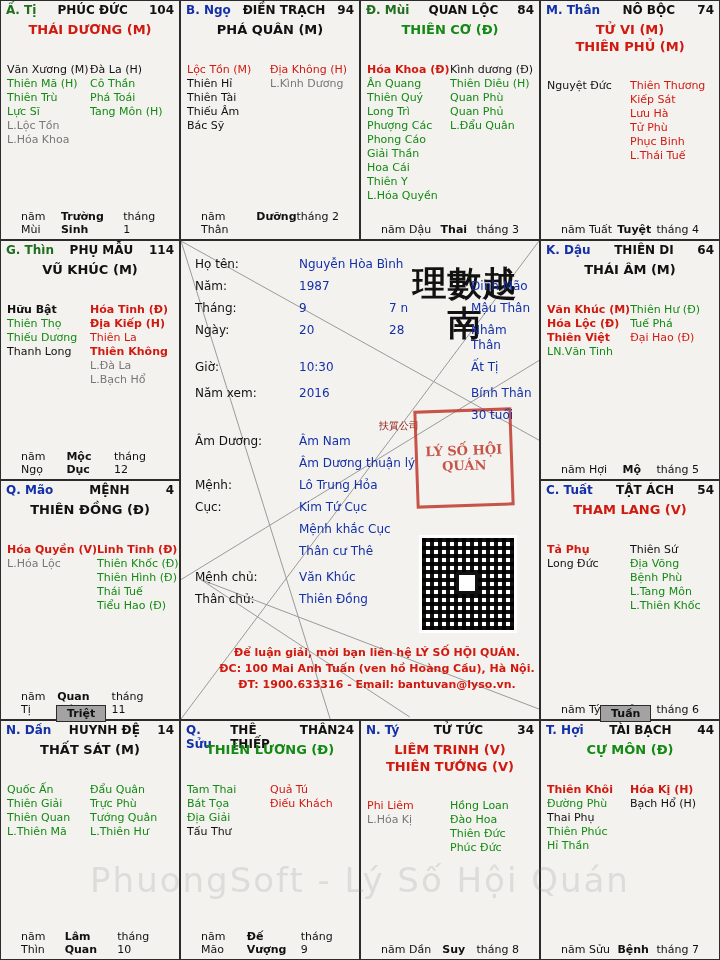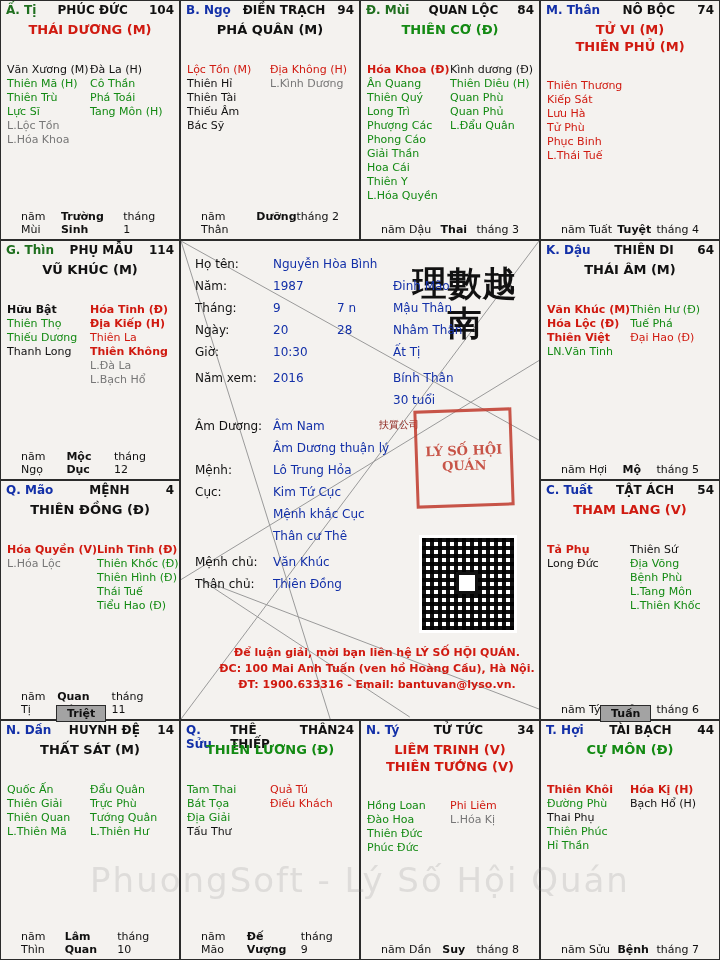--- a/index.html
+++ b/index.html
@@ -62,42 +62,42 @@
   .b{font-weight:bold;}
 
   
   .center{
     position:absolute;left:180px;top:240px;width:360px;height:480px;
     border:1px solid #2b2b2b;box-sizing:border-box;
     background:#f4f2ef;overflow:hidden;
   }
   .center .diag{position:absolute;left:0;top:0;width:100%;height:100%;}
   .info{position:absolute;left:14px;top:16px;width:340px;font-size:12px;color:#1330a8;}
-  .info .row{display:flex;margin-bottom:7px;line-height:15px;}
+  .info .row{display:flex;margin-bottom:7px;line-height:15px;gap:26px;}
   .info .lbl{width:78px;color:#111;flex:none;}
   .info .v1{width:64px;}
   .info .v2{width:56px;}
   .info .v3{flex:1;}
   .info .row.gap{margin-bottom:11px;}
   .bigcn{
     position:absolute;right:14px;top:22px;width:120px;text-align:center;
     font-family:"DejaVu Serif","Liberation Serif",serif;
     font-size:34px;line-height:40px;font-weight:bold;color:#111;
     letter-spacing:1px;
   }
   .seal{
     position:absolute;right:26px;top:168px;width:92px;height:92px;
     border:3px solid #c0392b;color:#c0392b;
     font-family:"DejaVu Serif","Liberation Serif",serif;
     font-size:13px;font-weight:bold;
     display:flex;align-items:center;justify-content:center;text-align:center;
     opacity:.85;transform:rotate(-2deg);
     line-height:15px;
   }
-  .sealtxt{position:absolute;right:120px;top:178px;color:#8a1c14;font-size:10px;line-height:13px;text-align:center;font-family:Liberation Mono, monospace;}
+  .sealtxt{position:absolute;right:120px;top:178px;color:#8a1c14;font-size:10px;line-height:13px;text-align:center;font-family:Liberation Sans, sans-serif;}
   .qr{
     position:absolute;right:22px;bottom:86px;width:92px;height:92px;
     background:
       repeating-linear-gradient(90deg,#111 0 4px,#fff 4px 8px),
       repeating-linear-gradient(0deg,#111 0 4px,#fff 4px 8px);
     background-blend-mode:multiply;
     border:3px solid #fff;
   }
   .qr:after{
     content:"";position:absolute;left:34px;top:34px;width:22px;height:22px;
@@ -219,20 +219,23 @@
   <div class="cell">
     <div class="hdr">
       <span class="chi blue">M. Thân</span>
       <span class="cung">NÔ BỘC</span>
       <span class="num">74</span>
     </div>
     <div class="main c-red" style="white-space:pre-line">TỬ VI (M)
 THIÊN PHỦ (M)</div>
     <div class="cols" style="top:78px">
       <div class="col">
+        <div class="c-black">Nguyệt Đức</div>
+      </div>
+      <div class="col">
         <div class="c-red">Thiên Thương</div>
         <div class="c-red">Kiếp Sát</div>
         <div class="c-red">Lưu Hà</div>
         <div class="c-red">Tử Phù</div>
         <div class="c-red">Phục Binh</div>
         <div class="c-red">L.Thái Tuế</div>
       </div>
     </div>
     <div class="foot">
       <span class="nam">năm Tuất</span>
@@ -412,28 +415,28 @@
   <div class="cell">
     <div class="hdr">
       <span class="chi blue">N. Tý</span>
       <span class="cung">TỬ TỨC</span>
       <span class="num">34</span>
     </div>
     <div class="main c-red" style="white-space:pre-line">LIÊM TRINH (V)
 THIÊN TƯỚNG (V)</div>
     <div class="cols" style="top:78px">
       <div class="col">
+        <div class="c-red">Phi Liêm</div>
+        <div class="c-grey">L.Hóa Kị</div>
+      </div>
+      <div class="col">
         <div class="c-green">Hồng Loan</div>
         <div class="c-green">Đào Hoa</div>
         <div class="c-green">Thiên Đức</div>
         <div class="c-green">Phúc Đức</div>
-      </div>
-      <div class="col">
-        <div class="c-red">Phi Liêm</div>
-        <div class="c-grey">L.Hóa Kị</div>
       </div>
     </div>
     <div class="foot">
       <span class="nam">năm Dần</span>
       <span class="mid">Suy</span>
       <span class="thang">tháng 8</span>
     </div>
   </div>
 
   <div class="cell">

